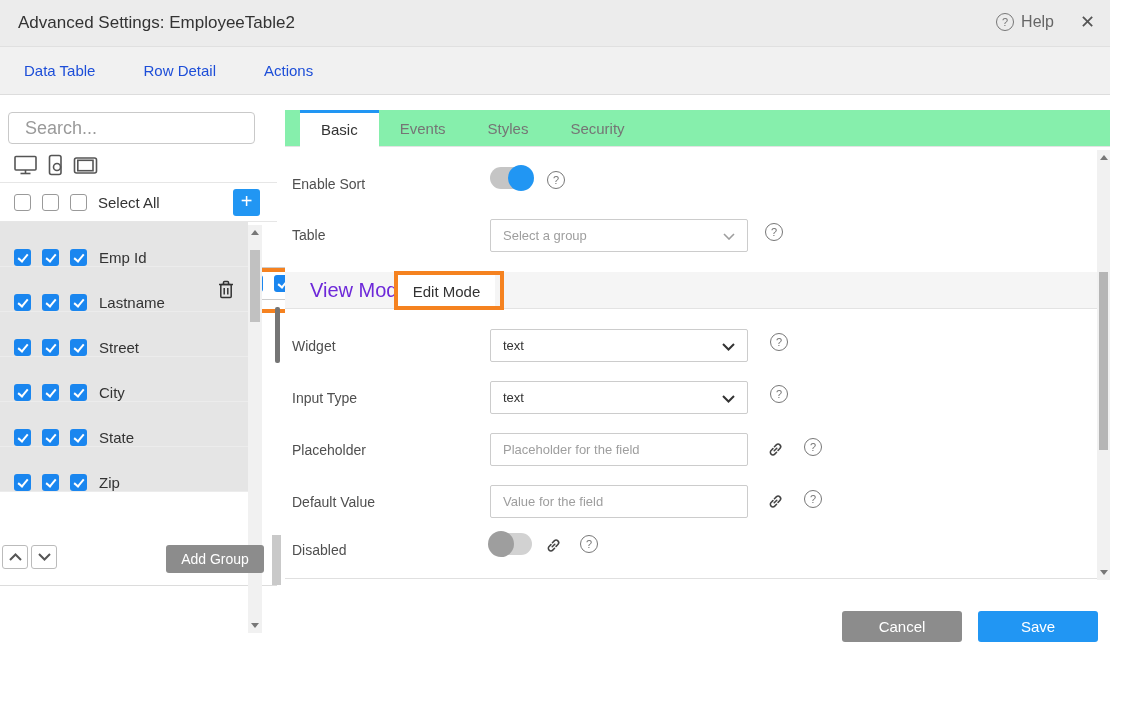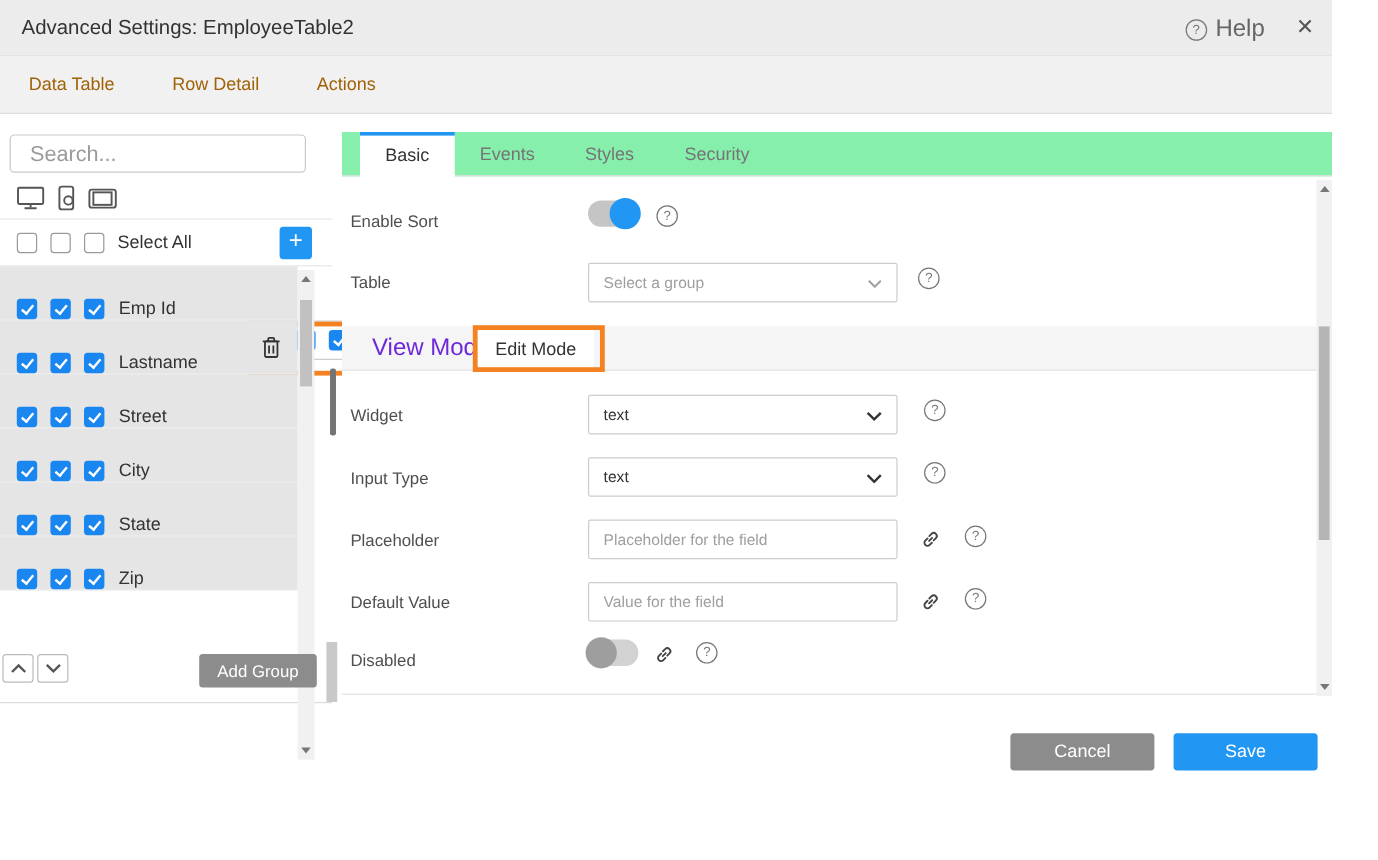--- a/index.html
+++ b/index.html
@@ -3,29 +3,29 @@
 <meta charset="utf-8">
 <style>
   * { margin:0; padding:0; box-sizing:border-box; }
   html,body { width:1148px; height:717px; background:#fff; font-family:"Liberation Sans", sans-serif; overflow:hidden; }
   .dialog { position:absolute; left:0; top:0; width:1110px; height:717px; background:#fff; }
 
   
   .hdr { position:absolute; left:0; top:0; width:1110px; height:47px; background:#ececec; border-bottom:1px solid #e0e0e0; }
   .hdr-title { position:absolute; left:18px; top:13px; font-size:17px; color:#333; }
   .hdr-help { position:absolute; right:56px; top:13px; display:flex; align-items:center; gap:7px; cursor:pointer; }
-  .hdr-help .hlabel { font-size:20px; color:#666; }
+  .hdr-help .hlabel { font-size:16px; color:#666; }
   .close-x { position:absolute; right:15px; top:11px; font-size:18px; color:#555; cursor:pointer; }
 
   .help-circ { width:18px; height:18px; border:1.5px solid #777; border-radius:50%; color:#777;
                font-size:11px; display:flex; align-items:center; justify-content:center; background:#fff0; flex:0 0 auto; }
 
   
   .tabbar { position:absolute; left:0; top:47px; width:1110px; height:48px; background:#f1f1f1; border-bottom:1px solid #ddd; display:flex; }
-  .tab { padding:0 24px; line-height:48px; font-size:15px; color:#a16207; cursor:pointer; }
+  .tab { padding:0 24px; line-height:48px; font-size:15px; color:#1d4ed8; cursor:pointer; }
   .tab.active { background:#fff; border-top:3px solid #2196f3; line-height:44px; color:#333; height:49px; }
 
   
   .sb { position:absolute; left:0; top:95px; width:277px; height:491px; background:#fff; border-bottom:1px solid #dcdcdc; }
   .search { position:absolute; left:8px; top:17px; width:247px; height:32px; border:1px solid #c9c9c9; border-radius:4px; background:#fff; display:flex; align-items:center; padding:0 9px; gap:7px; }
   .search input { border:none; outline:none; flex:1; font-size:18px; color:#333; background:transparent; font-family:"Liberation Sans", sans-serif; }
   .search input::placeholder { color:#9a9a9a; }
   .devrow { position:absolute; left:0; top:53px; width:277px; height:35px; border-bottom:1px solid #e6e6e6; display:flex; align-items:center; gap:9px; padding-left:13px; }
   .devrow svg { cursor:pointer; }
   .selrow { position:absolute; left:0; top:88px; width:277px; height:39px; border-bottom:1px solid #e6e6e6; display:flex; align-items:center; gap:11px; padding-left:14px; }

